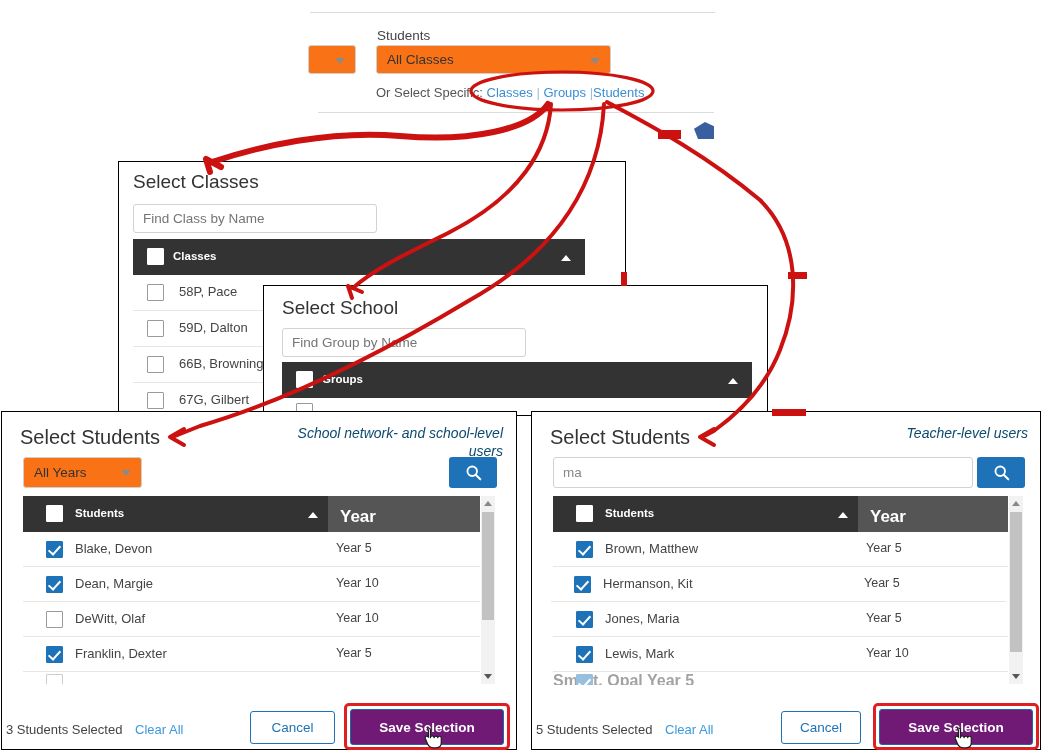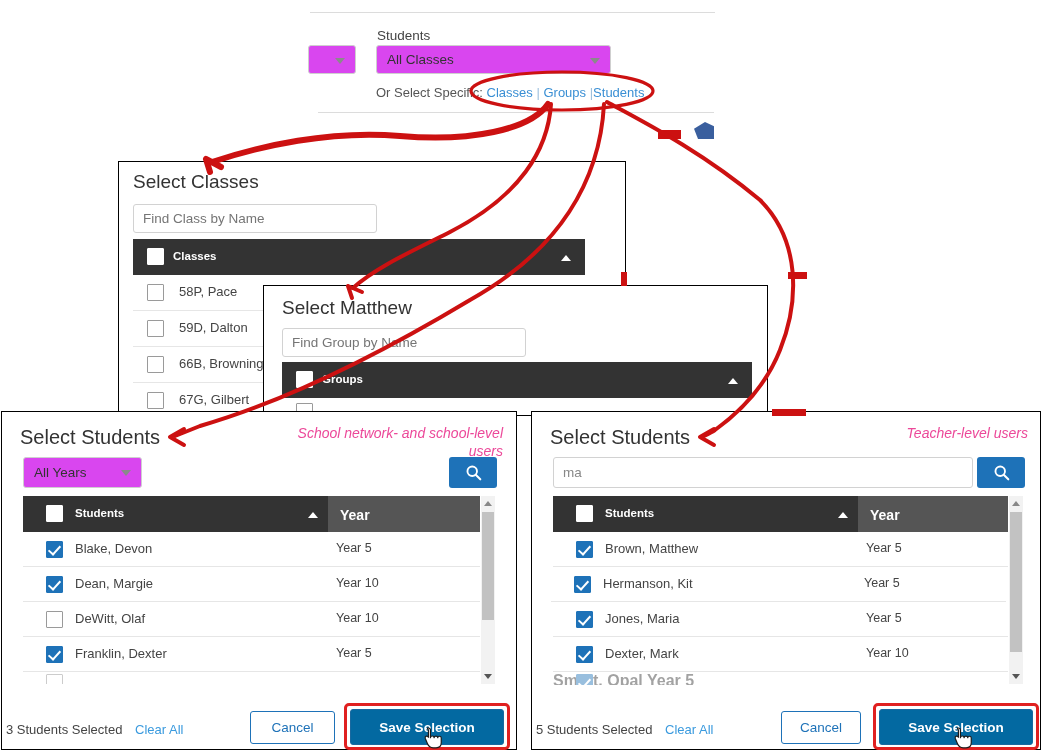--- a/index.html
+++ b/index.html
@@ -13,21 +13,21 @@
   }
 
   
   #top-strip { position:absolute; left:0; top:0; width:1042px; height:160px; }
   .hr-line { position:absolute; background:#dcdcdc; height:1px; }
 
   .field-label { position:absolute; font-size:13.5px; color:#444; }
 
   .sel-box {
     position:absolute; border:1px solid #cfcfcf; border-radius:3px;
-    background:#d946ef; height:29px;
+    background:#f97316; height:29px;
   }
   .sel-box .txt { position:absolute; left:10px; top:6px; font-size:13.5px; color:#333; }
   .caret-dn {
     position:absolute; right:10px; top:12px;
     width:0;height:0;border-left:5px solid transparent;border-right:5px solid transparent;
     border-top:6px solid #8a8a8a;
   }
 
   .or-sel { position:absolute; font-size:13px; color:#555; }
   .lnk { color:#3a8fd4; text-decoration:none; }
@@ -48,21 +48,21 @@
     position:absolute; background:#333333; height:36px;
   }
   .tbl-head .hlabel {
     position:absolute; left:40px; top:11px; font-size:11.5px;
     color:#ffffff; font-weight:bold;
   }
   .tbl-head-year {
     position:absolute; background:#555555; height:36px;
   }
   .tbl-head-year .hlabel {
-    position:absolute; left:12px; top:11px; font-size:14px;
+    position:absolute; left:12px; top:11px; font-size:17px;
     color:#ffffff; font-weight:bold;text-align:right;
   }
   .caret-up-w {
     position:absolute; width:0;height:0;
     border-left:5px solid transparent;border-right:5px solid transparent;
     border-bottom:6px solid #ffffff;
   }
 
   .cb {
     position:absolute; width:17px; height:17px;
@@ -97,35 +97,35 @@
   
   .foot-txt { position:absolute; font-size:13px; color:#444; }
   .clear-all { position:absolute; font-size:13px; color:#3a9ade; }
   .btn-cancel {
     position:absolute; height:33px; border:1px solid #1e72b8; border-radius:3px;
     background:#fff; color:#1e72b8; font-size:13.5px;
     display:flex; align-items:center; justify-content:center;
   }
   .btn-save {
     position:absolute; height:36px; border:1px solid #1a699f; border-radius:3px;
-    background:#0369a1; color:#fff; font-size:13.5px; font-weight:bold;
+    background:#701a75; color:#fff; font-size:13.5px; font-weight:bold;
     display:flex; align-items:center; justify-content:center;
   }
   .hl-box {
     position:absolute; border:3px solid #e02020; border-radius:5px;
   }
 
   .srch-btn {
     position:absolute; background:#1e72b8; border-radius:3px; height:31px;
     display:flex; align-items:center; justify-content:center;
   }
 
   .note {
     position:absolute; font-style:italic; font-size:14px;
-    color:#ec4899; text-align:right; line-height:1.25;
+    color:#0c4a6e; text-align:right; line-height:1.25;
   }
 
   .annot { position:absolute; left:0; top:0; width:1042px; height:751px;
            pointer-events:none; }
   .cursor { position:absolute; width:22px; height:26px; }
 </style>
 </head>
 <body>
 
 <div id="top-strip">
@@ -185,21 +185,21 @@
     <span class="cb" style="left:14px; top:9px;"></span>
     <span class="nm">66B, Browning</span>
   </div>
   <div class="row" style="left:14px; top:221px; width:452px; height:36px; border-bottom:none;">
     <span class="cb" style="left:14px; top:9px;"></span>
     <span class="nm">67G, Gilbert</span>
   </div>
 </div>
 
 <div class="modal" style="left:263px; top:285px; width:505px; height:131px;">
-  <div class="modal-title" style="left:18px; top:11px;">Select Matthew</div>
+  <div class="modal-title" style="left:18px; top:11px;">Select School</div>
 
   <input class="find-input" style="left: 18px; top: 42px; width: 244px;" placeholder="Find Group by Name">
 
   <div class="tbl-head" style="left:18px; top:76px; width:470px;">
     <span class="cb onhdr" style="left:14px; top:9px;"></span>
     <span class="hlabel">Groups</span>
     <span class="caret-up-w" style="right:14px; top:16px;"></span>
   </div>
 
   <div class="row" style="left:18px; top:112px; width:470px; height:30px; border-bottom:none;">
@@ -322,21 +322,21 @@
     <span class="nm" style="left:52px;">Hermanson, Kit</span>
     <span class="yr" style="left:313px;">Year 5</span>
   </div>
   <div class="row" style="left:21px; top:190px; width:455px; height:35px;">
     <span class="cb checked" style="left:23px; top:9px;"></span>
     <span class="nm" style="left:52px;">Jones, Maria</span>
     <span class="yr" style="left:313px;">Year 5</span>
   </div>
   <div class="row" style="left:21px; top:225px; width:455px; height:35px;">
     <span class="cb checked" style="left:23px; top:9px;"></span>
-    <span class="nm" style="left:52px;">Dexter, Mark</span>
+    <span class="nm" style="left:52px;">Lewis, Mark</span>
     <span class="yr" style="left:313px;">Year 10</span>
   </div>
 
   <div style="position:absolute; left:21px; top:260px; width:455px; height:13px; overflow:hidden; opacity:.45;font-weight:bold;">
     <span class="cb checked" style="left:23px; top:2px;"></span>
     <span class="nm" style="left:52px; top:2px;">Smart, Opal</span>
     <span class="yr" style="left:313px; top:2px;">Year 5</span>
   </div>
 
   <div class="foot-txt" style="left:4px; top:310px;">5 Students Selected</div>

